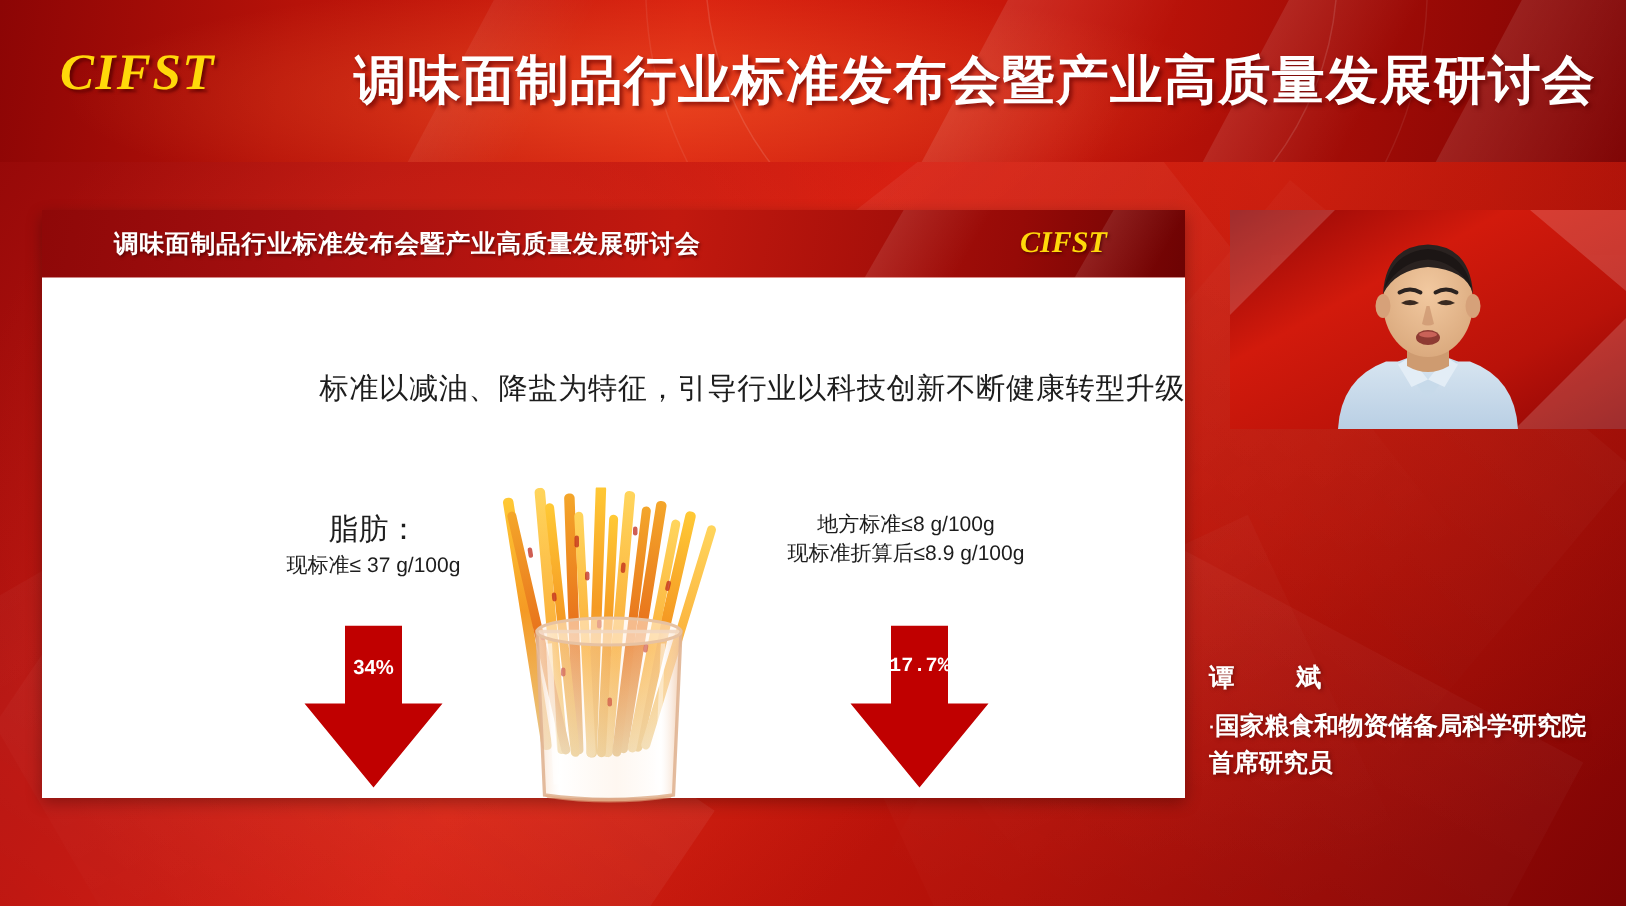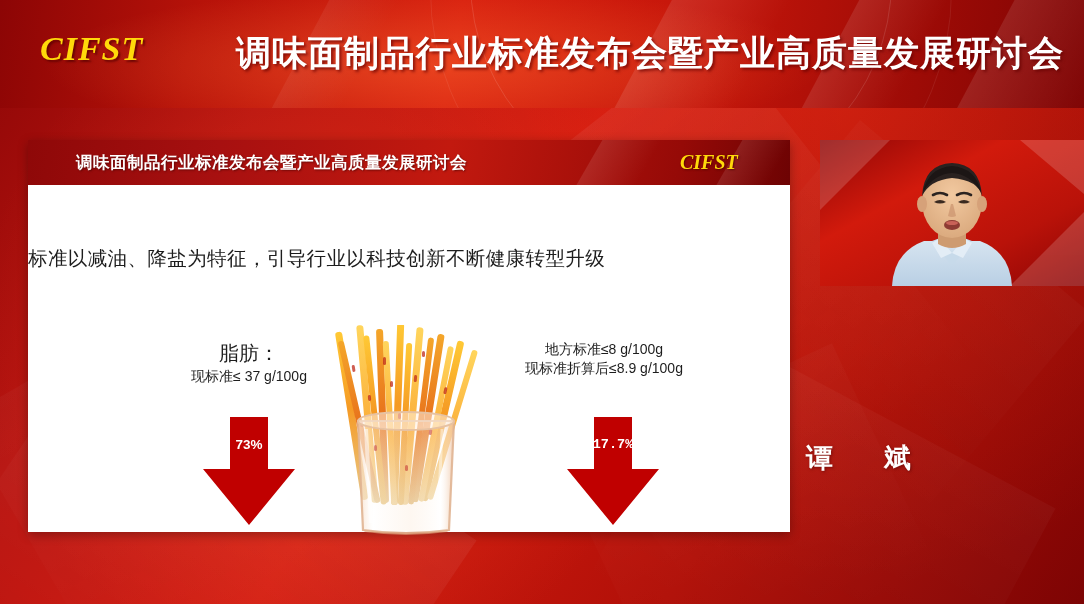--- a/index.html
+++ b/index.html
@@ -127,21 +127,21 @@
     position: absolute;
     left: 0; top: 45px;
     width: 762px; height: 347px;
     background: #ffffff;
   }
 
   .slide-heading {
     position: absolute;
     left: 0; top: 60px;
     width: 762px;
-    text-align: left;
+    text-align: right;
     font-size: 19.5px;
     color: #1d1d1d;
     letter-spacing: .4px;
   }
 
   
   .col {
     position: absolute;
     text-align: center;
     color: #1d1d1d;
@@ -186,21 +186,21 @@
     width: 264px; height: 146px;
     overflow: hidden;
     background: #c01208;
   }
   .speaker {
     position: absolute;
     left: 806px; top: 440px;
     width: 278px;
   }
   .speaker-name {
-    font-size: 27px;
+    font-size: 17px;
     font-weight: bold;
     color: #ffffff;
     letter-spacing: 12px;
     text-shadow: 1px 1px 3px rgba(80,0,0,0.6);
     margin-bottom: 9px;
   }
   .speaker-org {
     font-size: 16.5px;
     font-weight: bold;
     color: #ffffff;
@@ -256,21 +256,21 @@
 
       <div class="col col-right">
         <div class="col-line">地方标准≤8 g/100g</div>
         <div class="col-line">现标准折算后≤8.9 g/100g</div>
       </div>
 
       <div class="arrow arrow-left">
         <svg width="96" height="110" viewBox="0 0 96 110">
           <path d="M29,0 L67,0 L67,52 L94,52 L48,108 L2,52 L29,52 Z" fill="#C00000"></path>
         </svg>
-        <div class="pct">73%</div>
+        <div class="pct">34%</div>
       </div>
 
       <div class="arrow arrow-right">
         <svg width="96" height="110" viewBox="0 0 96 110">
           <path d="M29,0 L67,0 L67,52 L94,52 L48,108 L2,52 L29,52 Z" fill="#C00000"></path>
         </svg>
         <div class="pct">17.7%</div>
       </div>
 
       <div class="product">
@@ -399,15 +399,19 @@
 
       <path d="M131,64 L128,76 Q132,78 136,76 L133,64" fill="#CC9670" opacity="0.75"></path>
 
       <ellipse cx="132" cy="85" rx="8" ry="5" fill="#8E3B33"></ellipse>
       <ellipse cx="132" cy="83" rx="6" ry="2" fill="#C96258"></ellipse>
     </svg>
   </div>
 
   <div class="speaker">
     <div class="speaker-name">谭　斌</div>
+    <div class="speaker-org">
+      <span class="bullet">·</span><span>国家粮食和物资储备局科学研究院</span><br>
+      <span>首席研究员</span>
+    </div>
   </div>
 
 </div>
 
 </body></html>

